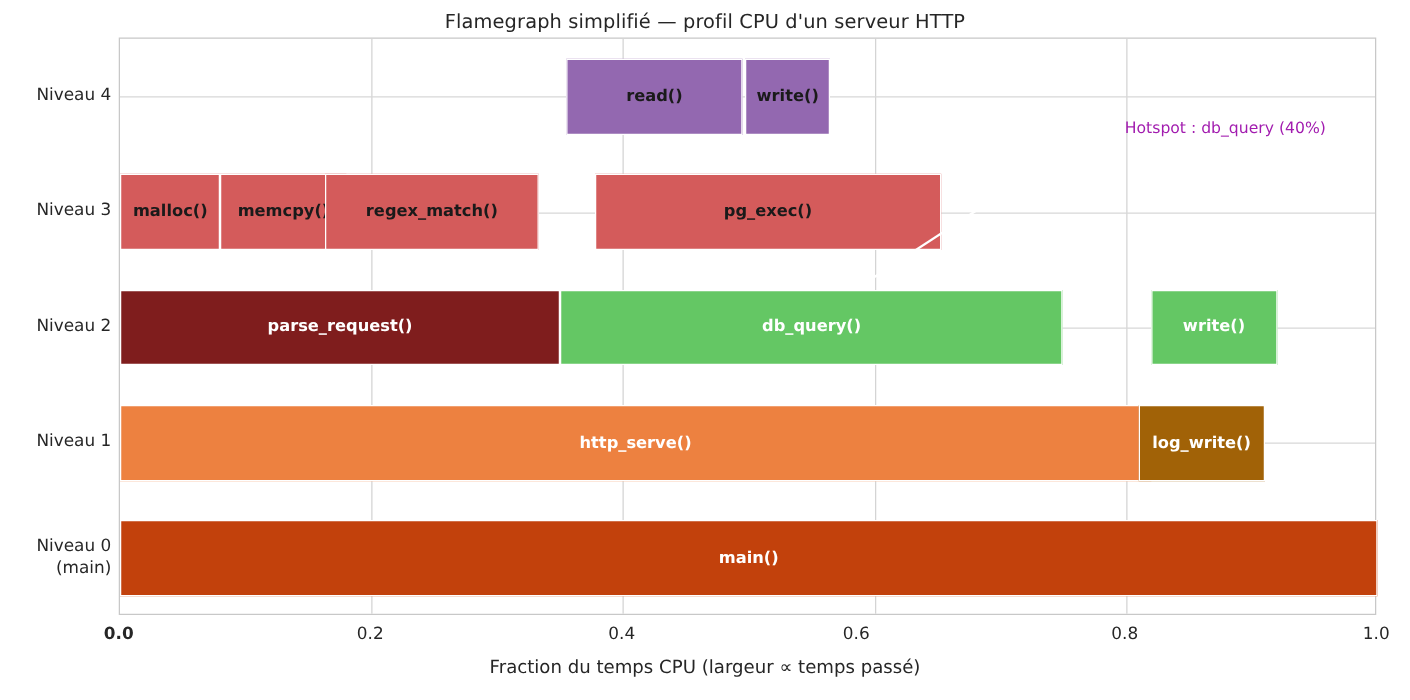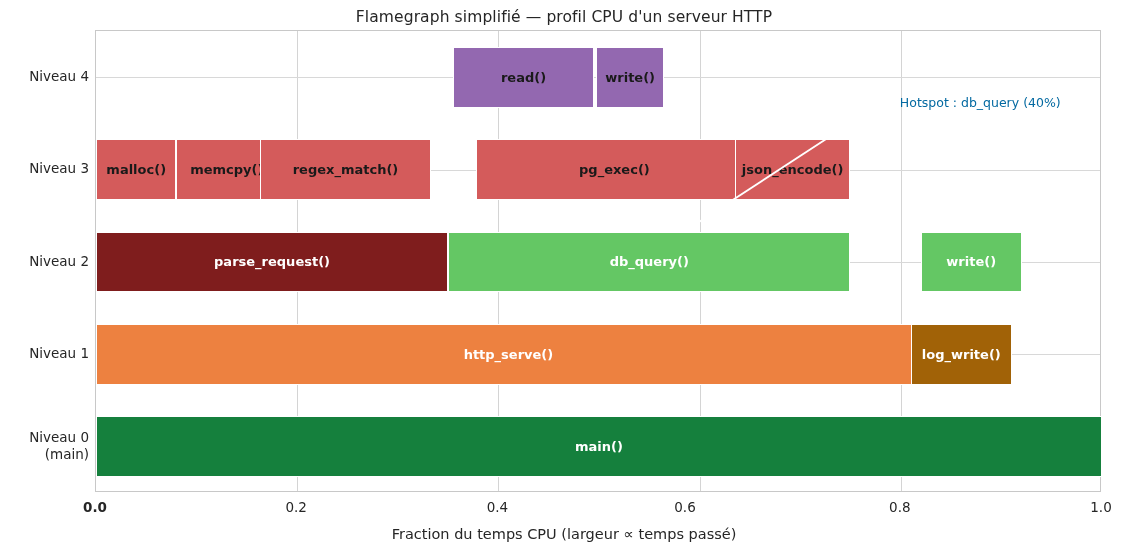--- a/index.html
+++ b/index.html
@@ -108,21 +108,21 @@
   <div id="plot-area">
       <div class="gridline-v" style="left: 201.2px;"></div>
       <div class="gridline-v" style="left: 402.4px;"></div>
       <div class="gridline-v" style="left: 603.6px;"></div>
       <div class="gridline-v" style="left: 804.8px;"></div>
       <div class="gridline-h" style="top: 415.8px;"></div>
       <div class="gridline-h" style="top: 323.4px;"></div>
       <div class="gridline-h" style="top: 231px;"></div>
       <div class="gridline-h" style="top: 138.6px;"></div>
       <div class="gridline-h" style="top: 46.2px;"></div>
-      <div class="bar" style="left: 0px; width: 1006px; top: 385.308px; height: 60.984px; background: #15803d; color: rgb(255, 255, 255);">
+      <div class="bar" style="left: 0px; width: 1006px; top: 385.308px; height: 60.984px; background: #c2410c; color: rgb(255, 255, 255);">
         <span class="bar-label">main()</span>
       </div>
       <div class="bar" style="left: 0px; width: 824.92px; top: 292.908px; height: 60.984px; background: rgb(237, 129, 64); color: rgb(255, 255, 255);">
         <span class="bar-label">http_serve()</span>
       </div>
       <div class="bar" style="left: 815px; width: 100.6px; top: 292.908px; height: 60.984px; background: #a16207; color: rgb(255, 255, 255);">
         <span class="bar-label">log_write()</span>
       </div>
       <div class="bar" style="left: 0px; width: 352.1px; top: 200.508px; height: 60.984px; background: #7f1d1d; color: rgb(255, 255, 255);">
         <span class="bar-label">parse_request()</span>
@@ -137,23 +137,20 @@
         <span class="bar-label">malloc()</span>
       </div>
       <div class="bar" style="left: 80.48px; width: 100.6px; top: 108.108px; height: 60.984px; background: rgb(212, 91, 91); color: rgb(26, 26, 26);">
         <span class="bar-label">memcpy()</span>
       </div>
       <div class="bar" style="left: 164px; width: 171.02px; top: 108.108px; height: 60.984px; background: rgb(212, 91, 91); color: rgb(26, 26, 26);">
         <span class="bar-label">regex_match()</span>
       </div>
       <div class="bar" style="left: 352.1px; width: 276.65px; top: 108.108px; height: 60.984px; background: rgb(212, 91, 91); color: rgb(26, 26, 26); margin-left: 28px;">
         <span class="bar-label">pg_exec()</span>
-      </div>
-      <div class="bar" style="left: 638.81px; width: 115.69px; top: 108.108px; height: 60.984px; background: rgb(212, 91, 91); color: rgb(26, 26, 26);">
-        <span class="bar-label">json_encode()</span>
       </div>
       <div class="bar" style="left: 357.13px; width: 140.84px; top: 15.708px; height: 60.984px; background: rgb(147, 104, 176); color: rgb(26, 26, 26);">
         <span class="bar-label">read()</span>
       </div>
       <div class="bar" style="left: 499.982px; width: 68.408px; top: 15.708px; height: 60.984px; background: rgb(147, 104, 176); color: rgb(26, 26, 26);">
         <span class="bar-label">write()</span>
       </div>
     </div>
 
   <svg id="annotation-arrow" viewBox="0 0 1006 462" preserveAspectRatio="none">
@@ -177,14 +174,14 @@
     </div>
     <div class="ytick" style="top: 67.7px;">
       <span>Niveau 4</span>
     </div>
     <div class="xtick" style="left: 95px; font-weight: bold;">0.0</div>
     <div class="xtick" style="left: 296.2px;">0.2</div>
     <div class="xtick" style="left: 497.4px;">0.4</div>
     <div class="xtick" style="left: 685px;">0.6</div>
     <div class="xtick" style="left: 899.8px;">0.8</div>
     <div class="xtick" style="left: 1101px;">1.0</div>
-    <div id="annotation-text" style="color: #0369a1; left: 980.28px; top: 102.072px; transform: translate(-50%, -50%);">Hotspot : db_query (40%)</div>
+    <div id="annotation-text" style="color: #a21caf; left: 980.28px; top: 102.072px; transform: translate(-50%, -50%);">Hotspot : db_query (40%)</div>
   </div>
 
 </body></html>

